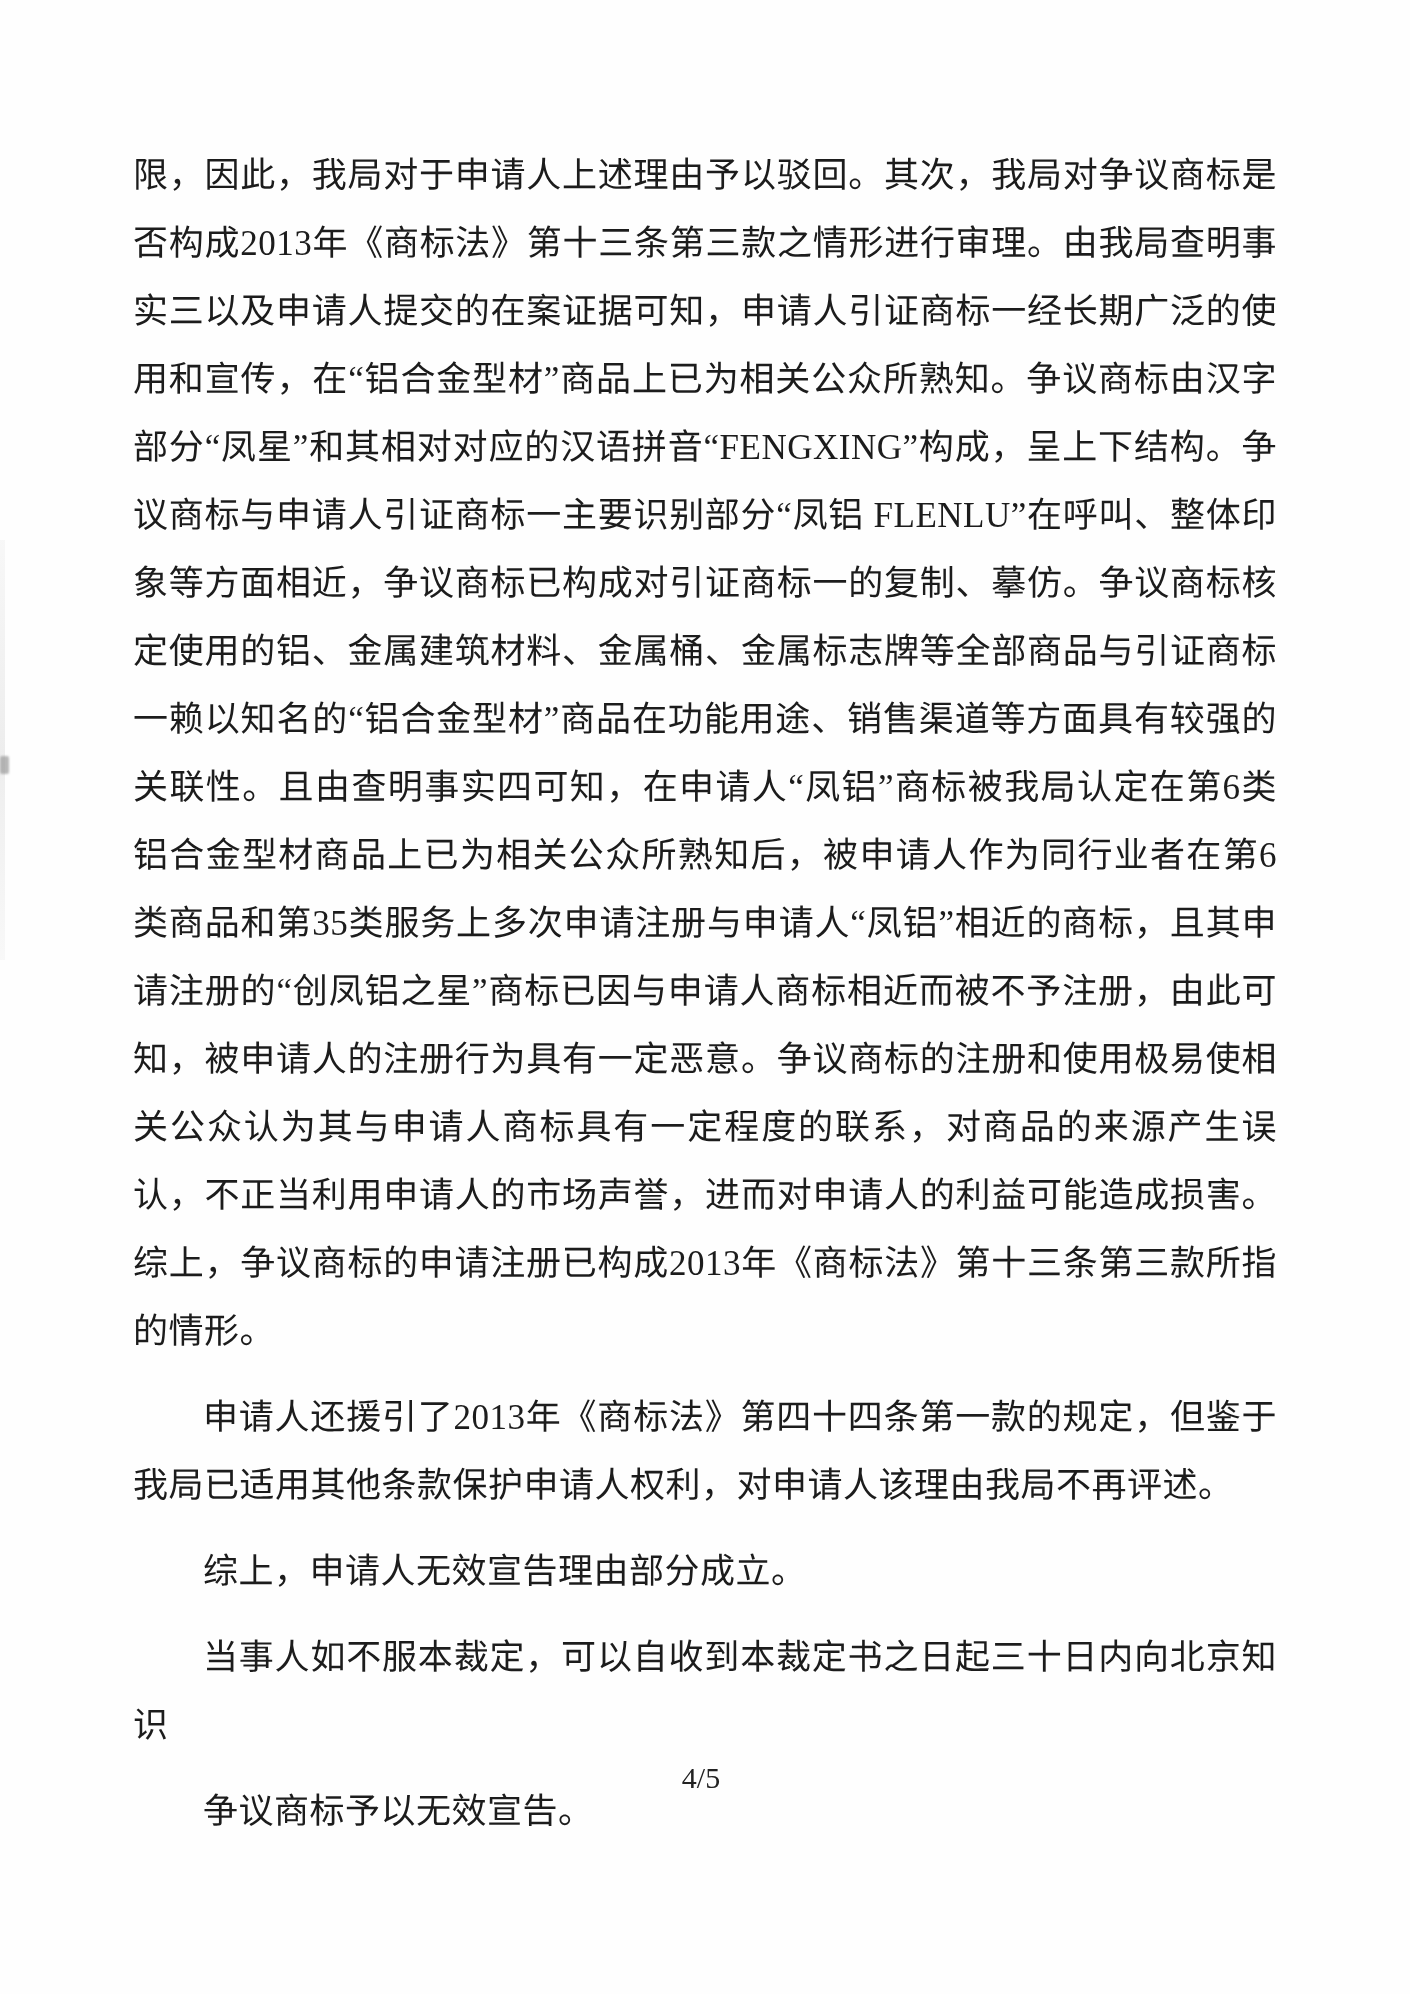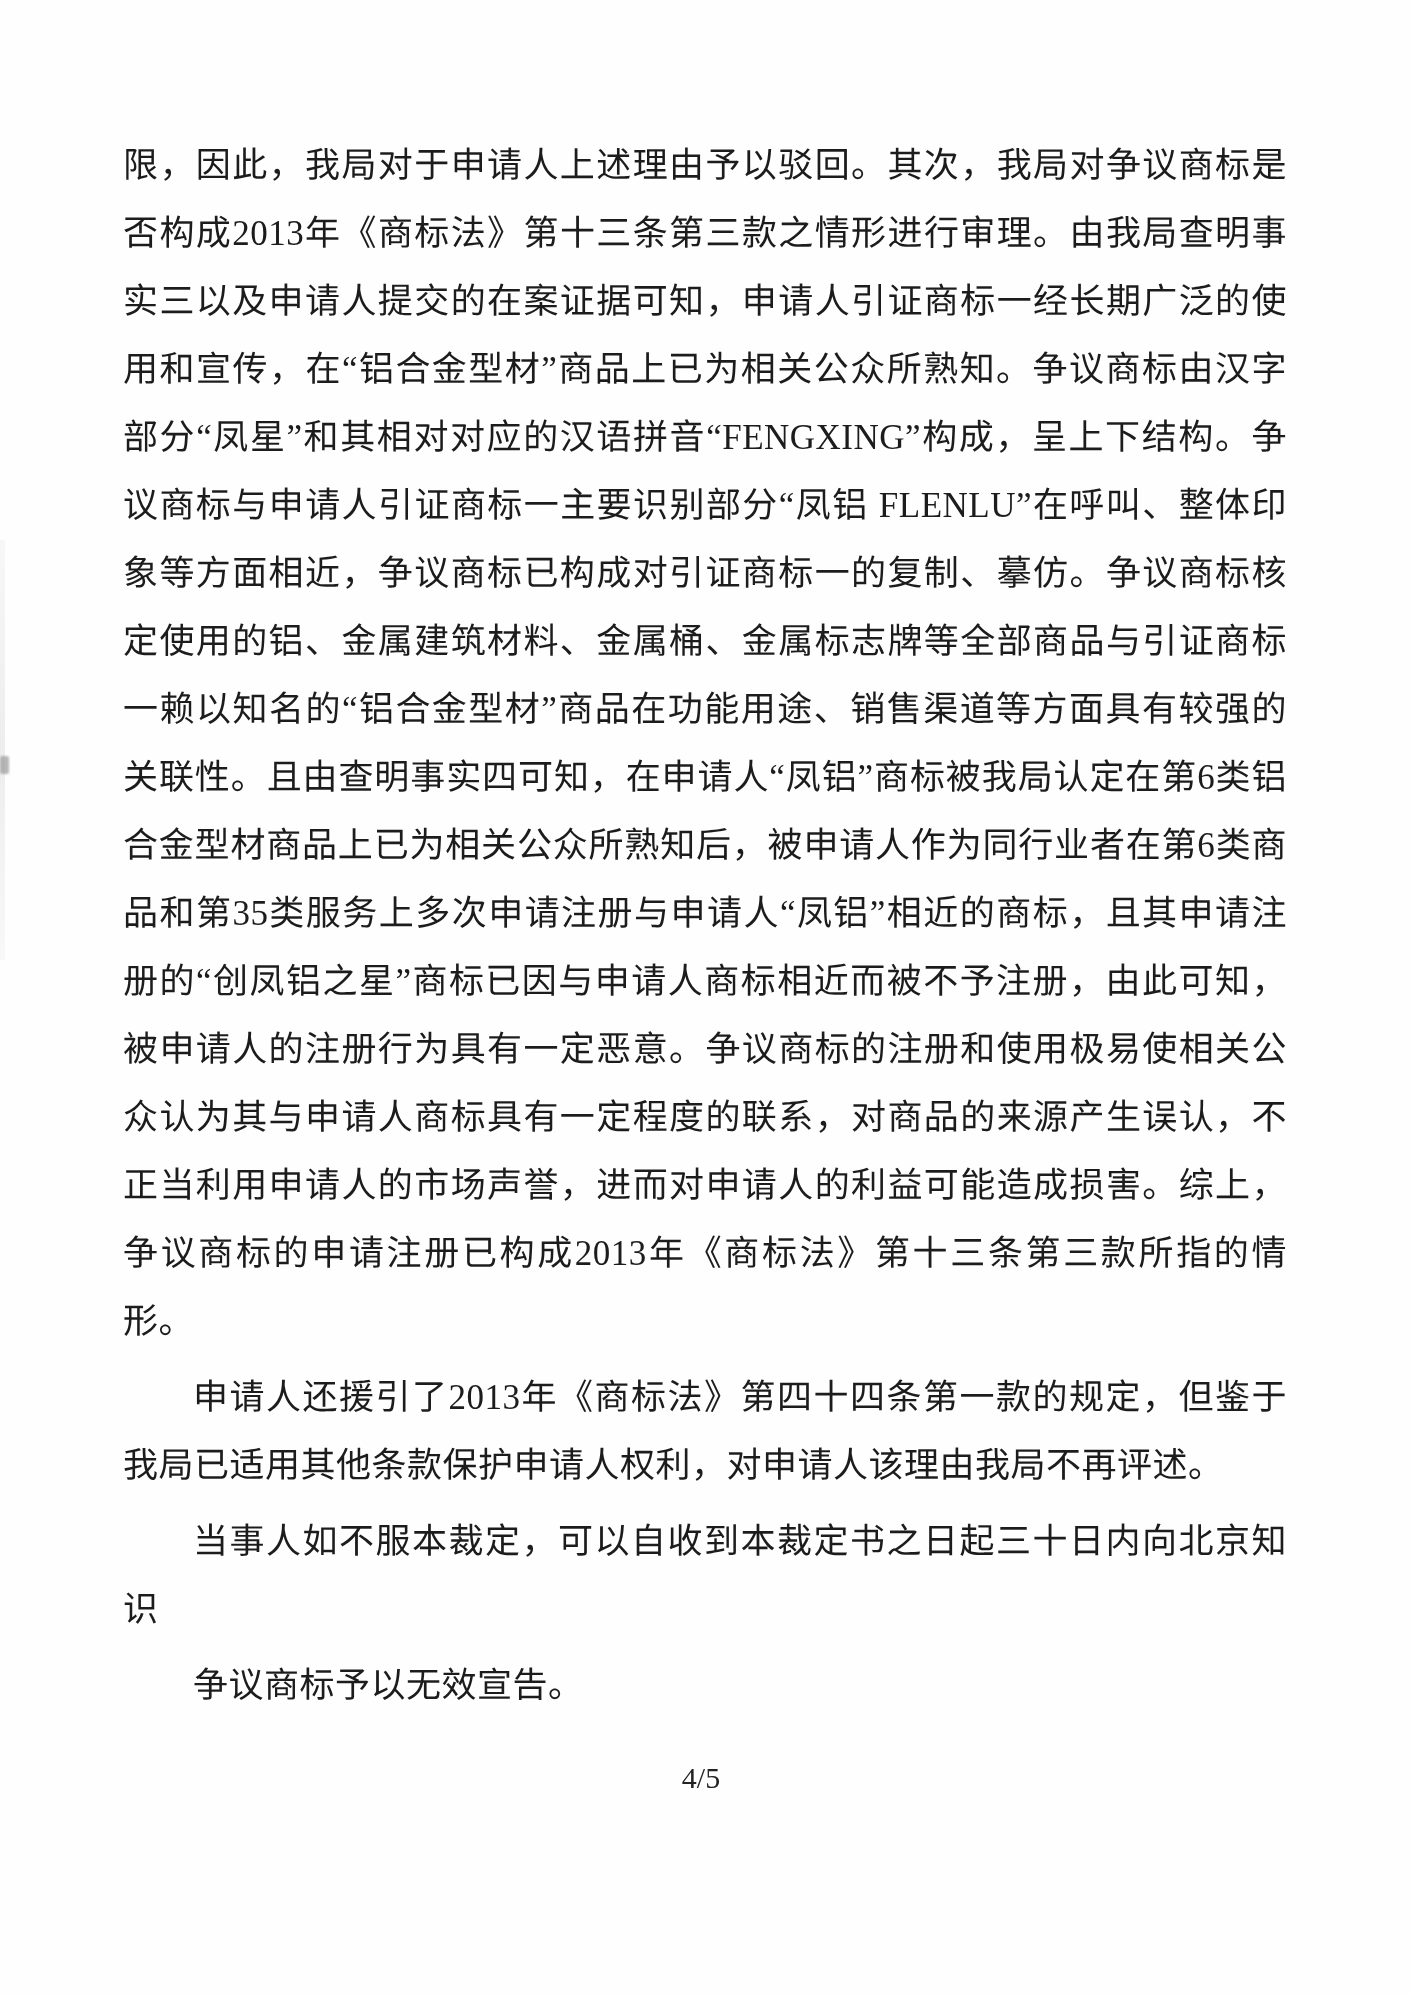--- a/index.html
+++ b/index.html
@@ -16,21 +16,21 @@
     font-family: "Liberation Serif", "DejaVu Serif", serif;
     color: #1c1c1c;
   }
   .content {
     position: absolute;
     left: 115px;
     top: 124px;
     width: 1180px;
   }
   .para {
-    margin: 8px;
+    margin: 18px;
     font-size: 35px;
     line-height: 68px;
     text-align: justify;
     letter-spacing: 0.5px;
     word-break: break-all;
   }
   .para.indent {
     text-indent: 2em;
   }
   .footer {
@@ -68,18 +68,19 @@
 </head>
 <body>
 
 <div class="page">
   <div class="scan-edge"></div>
   <div class="scan-dot"></div>
 
   <div class="content">
     <p class="para">限，因此，我局对于申请人上述理由予以驳回。其次，我局对争议商标是否构成2013年《商标法》第十三条第三款之情形进行审理。由我局查明事实三以及申请人提交的在案证据可知，申请人引证商标一经长期广泛的使用和宣传，在“铝合金型材”商品上已为相关公众所熟知。争议商标由汉字部分“凤星”和其相对对应的汉语拼音“FENGXING”构成，呈上下结构。争议商标与申请人引证商标一主要识别部分“凤铝 FLENLU”在呼叫、整体印象等方面相近，争议商标已构成对引证商标一的复制、摹仿。争议商标核定使用的铝、金属建筑材料、金属桶、金属标志牌等全部商品与引证商标一赖以知名的“铝合金型材”商品在功能用途、销售渠道等方面具有较强的关联性。且由查明事实四可知，在申请人“凤铝”商标被我局认定在第6类铝合金型材商品上已为相关公众所熟知后，被申请人作为同行业者在第6类商品和第35类服务上多次申请注册与申请人“凤铝”相近的商标，且其申请注册的“创凤铝之星”商标已因与申请人商标相近而被不予注册，由此可知，被申请人的注册行为具有一定恶意。争议商标的注册和使用极易使相关公众认为其与申请人商标具有一定程度的联系，对商品的来源产生误认，不正当利用申请人的市场声誉，进而对申请人的利益可能造成损害。综上，争议商标的申请注册已构成2013年《商标法》第十三条第三款所指的情形。</p>
     <p class="para indent">申请人还援引了2013年《商标法》第四十四条第一款的规定，但鉴于我局已适用其他条款保护申请人权利，对申请人该理由我局不再评述。</p>
+    <p class="para indent">综上，申请人无效宣告理由部分成立。</p>
     <p class="para indent">当事人如不服本裁定，可以自收到本裁定书之日起三十日内向北京知识</p>
     <p class="para indent">争议商标予以无效宣告。</p>
   </div>
 
   <div class="footer">4/5</div>
 </div>
 
 </body></html>

